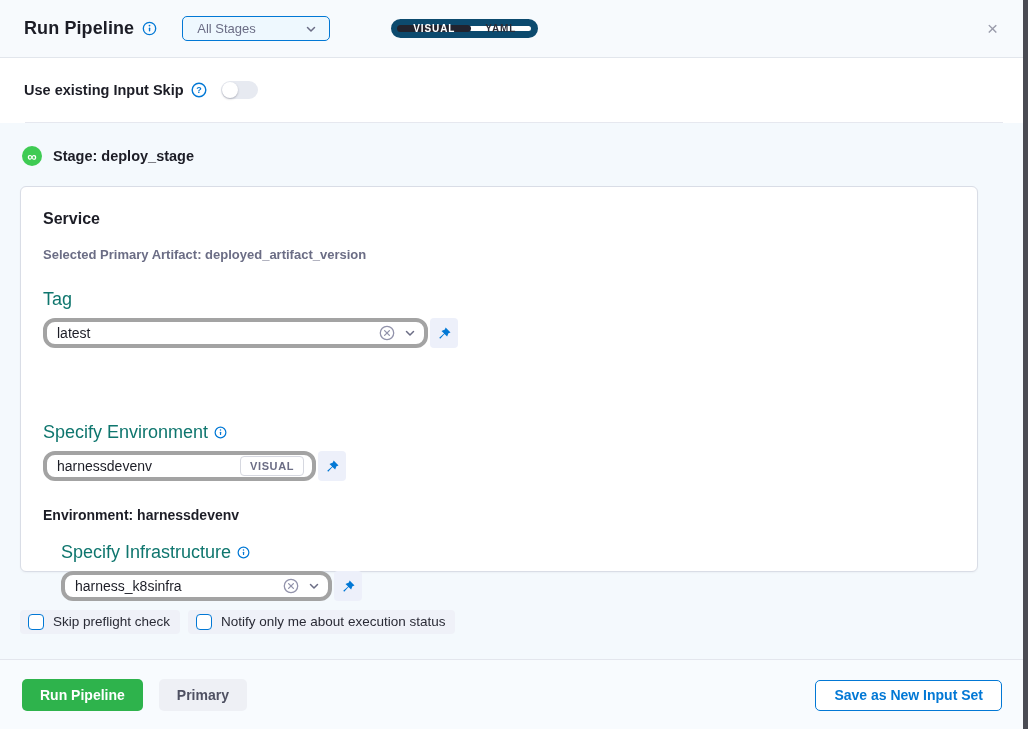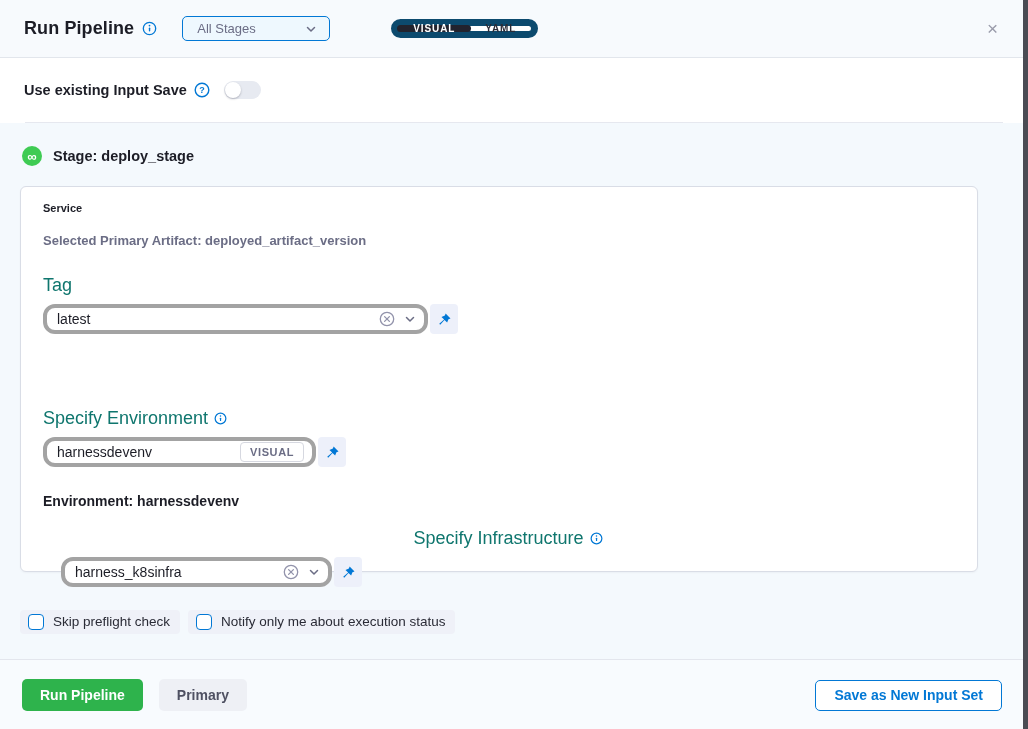--- a/index.html
+++ b/index.html
@@ -58,27 +58,27 @@
     font-size: 13px; font-weight: 700; line-height: 1; flex: 0 0 auto;
   }
   .stage-head .lbl { margin-left: 11px; font-size: 14.5px; font-weight: 700; }
 
   .card {
     margin: 20px 50px 0 20px; height: 386px; background: #fff;
     border: 1px solid #d9dde6; border-radius: 6px;
     box-shadow: 0 1px 2px rgba(96,97,112,.06);
     padding: 15px 22px 0 22px;
   }
-  .card-title { font-size: 11px; font-weight: 700; }
+  .card-title { font-size: 16px; font-weight: 700; margin-top: 8px; }
   .artifact-line { margin-top: 19px; font-size: 13px; font-weight: 700; color: #6b6d85; }
   .field-label { font-size: 18px; color: #0f766e; display: flex; align-items: center; }
   .field-label .icon-info { width: 13px; height: 13px; margin-left: 6px; }
   .lbl-tag { margin-top: 27px; }
   .lbl-env { margin-top: 74px; }
-  .lbl-infra { margin-top: 19px; margin-left: 18px; justify-content: center; }
+  .lbl-infra { margin-top: 19px; margin-left: 18px; }
   .env-heading { margin-top: 26px; font-size: 14px; font-weight: 700; }
 
   .field-row { display: flex; align-items: stretch; margin-top: 8px; height: 30px; }
   .input-box {
     background: #fff; border: 4px solid #a3a3a3; border-radius: 12px;
     display: flex; align-items: center; padding: 0 8px 0 10px;
   }
   .input-box input {
     border: 0; outline: 0; background: transparent; font-family: inherit;
     font-size: 14px; color: #1c1d26; flex: 1 1 auto; min-width: 0;
@@ -152,21 +152,21 @@
       </span>
     </div>
     <div class="view-toggle">
       <div class="vt-seg vt-visual">VISUAL</div>
       <div class="vt-seg vt-yaml">YAML</div>
     </div>
     <div class="hdr-close">×</div>
   </div>
 
   <div class="inputsets-row">
-    <span class="lbl">Use existing Input Save</span>
+    <span class="lbl">Use existing Input Skip</span>
     <span class="icon-help">
       <svg viewBox="0 0 16 16" width="16" height="16">
           <circle cx="8" cy="8" r="6.8" fill="none" stroke="#0278d5" stroke-width="1.4"></circle>
           <text x="8" y="11.2" font-size="9" font-weight="bold" fill="#0278d5" text-anchor="middle" font-family="Liberation Sans, sans-serif">?</text>
         </svg>
     </span>
     <div class="switch">
       <div class="knob"></div>
     </div>
   </div>

